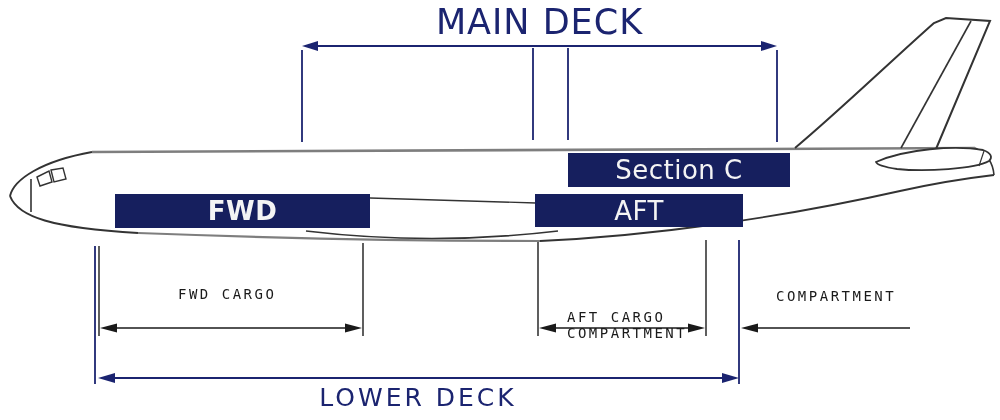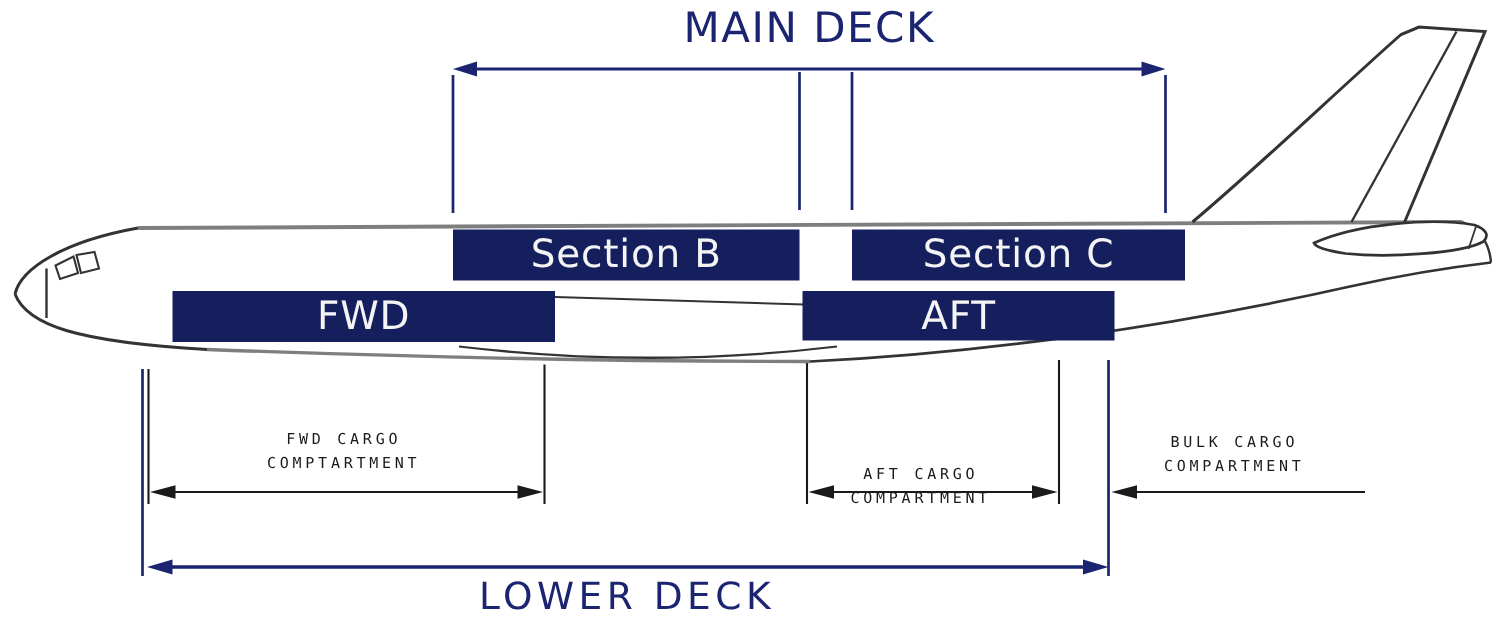--- a/index.html
+++ b/index.html
@@ -11,32 +11,32 @@
     --white-text:#f4f4f4;
   }
   html,body{margin:0;padding:0;background:#ffffff;}
   .canvas{
     position:relative;width:1000px;height:420px;background:#ffffff;
     overflow:hidden;font-family:"DejaVu Sans","Liberation Sans",sans-serif;
   }
   .canvas svg{position:absolute;left:0;top:0;}
   .overlay{position:absolute;box-sizing:border-box;}
   .deck-title{
-    color:var(--navy);font-size:28px;letter-spacing:1px;text-align:center;
+    color:var(--navy);font-size:35px;letter-spacing:1px;text-align:center;
     font-weight:500;white-space:nowrap;
   }
   .bar{
     background:var(--bar);color:var(--white-text);
     display:flex;align-items:center;justify-content:center;
     font-size:26px;font-weight:400;letter-spacing:0.5px;white-space:nowrap;
   }
   .cargo-label{
     color:var(--ink);
     font-family:"DejaVu Sans Mono","Liberation Mono",monospace;
-    font-size:10px;line-height:16px;letter-spacing:2.5px;white-space:nowrap;text-align:center;
+    font-size:14px;line-height:16px;letter-spacing:2.5px;white-space:nowrap;
   }
 </style>
 </head>
 <body>
 
 <div class="canvas">
 
   <svg width="1000" height="420" viewBox="0 0 1000 420">
 
     <path d="M 10 196 C 14 179, 42 161, 92 152" fill="none" stroke="var(--dark)" stroke-width="2"></path>
@@ -84,33 +84,30 @@
     <path d="M 550 328 L 693 328" stroke="var(--ink)" stroke-width="1.4"></path>
     <polygon points="539,328 556,323.5 556,332.5" fill="var(--ink)"></polygon>
     <polygon points="705,328 688,323.5 688,332.5" fill="var(--ink)"></polygon>
 
     <path d="M 753 328 L 910 328" stroke="var(--ink)" stroke-width="1.4"></path>
     <polygon points="741,328 758,323.5 758,332.5" fill="var(--ink)"></polygon>
   </svg>
 
   <div class="overlay deck-title" style="left:302px;top:2px;width:475px;">MAIN DECK</div>
 
-  <div class="overlay bar" style="left:302px;top:153px;width:231px;height:34px;">Section B</div>
   <div class="overlay bar" style="left:568px;top:153px;width:222px;height:34px;">Section C</div>
 
-  <div class="overlay bar" style="left:115px;top:194px;width:255px;height:34px;">FWD</div>
+  <div class="overlay bar" style="left:115px;top:194px;width:255px;height:34px;font-weight:bold;">FWD</div>
   <div class="overlay bar" style="left:535px;top:194px;width:208px;height:33px;">AFT</div>
 
   <div class="overlay cargo-label" style="left:178px;top:286px;">
     <div>FWD CARGO</div>
-    <div>COMPTARTMENT</div>
   </div>
   <div class="overlay cargo-label" style="left:567px;top:286px;margin-top:23px;">
     <div>AFT CARGO</div>
     <div>COMPARTMENT</div>
   </div>
   <div class="overlay cargo-label" style="left:776px;top:288px;">
-    <div>BULK CARGO</div>
     <div>COMPARTMENT</div>
   </div>
 
   <div class="overlay deck-title" style="left:98px;top:383px;width:640px;font-size:25px;letter-spacing:3px;">LOWER DECK</div>
 </div>
 
 </body></html>

